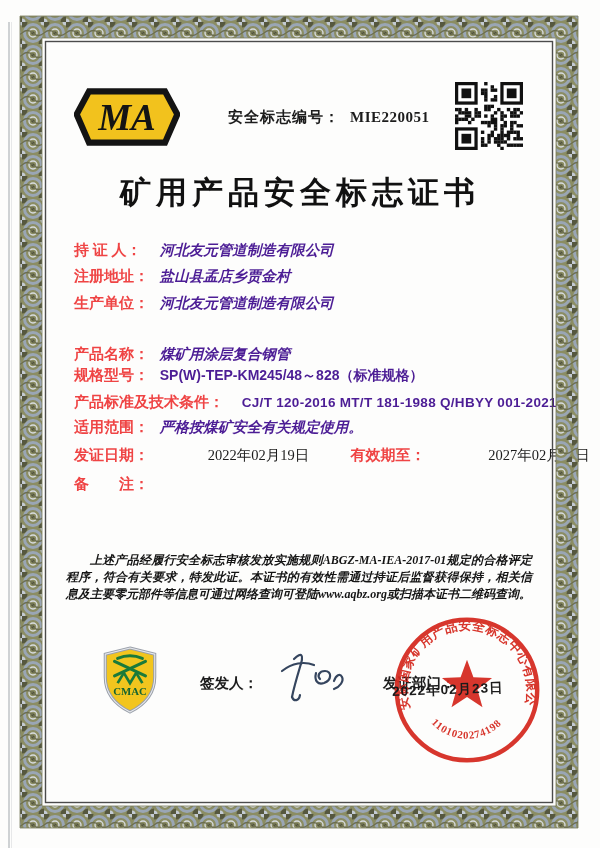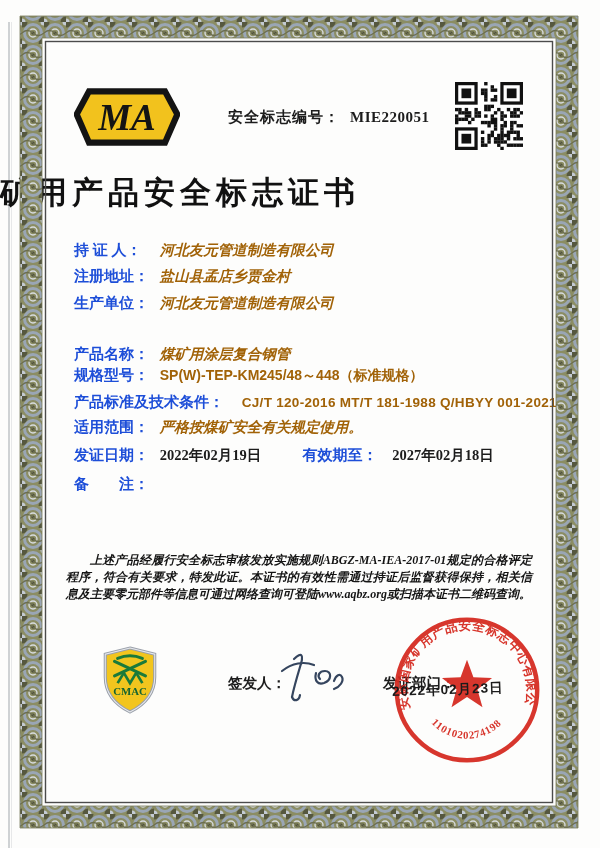--- a/index.html
+++ b/index.html
@@ -6,37 +6,37 @@
   #cert{position:relative;width:600px;height:848px;background:#fdfdfc;overflow:hidden;
         font-family:"Liberation Serif","DejaVu Serif",serif;color:#1c1c1c;}
   .abs{position:absolute;}
   
   .scan-edge{position:absolute;left:8px;top:22px;bottom:0;width:2px;background:#cfd2d4;}
   .scan-edge2{position:absolute;left:11px;top:22px;bottom:0;width:1px;background:#e7e8e9;}
   
   #hdr-number{left:228px;top:108px;font-size:15px;font-weight:700;letter-spacing:1px;}
   #hdr-number .num{font-weight:600;letter-spacing:.5px;margin-left:10px;font-family:"Liberation Serif",serif;}
   
-  #title{left:0;right:0;top:172px;font-size:31px;font-weight:900;
+  #title{left:0;right:0;top:172px;text-align:center;font-size:31px;font-weight:900;
          letter-spacing:5px;color:#111;}
   
   .row{position:absolute;left:74px;right:40px;font-size:15px;white-space:nowrap;}
-  .flabel{display:inline-block;width:82px;font-weight:700;color:#1d4ed8;}
+  .flabel{display:inline-block;width:82px;font-weight:700;color:#ef4444;}
   .flabel.wide{width:auto;margin-right:14px;}
-  .fvalue{font-weight:700;color:#a16207;}
+  .fvalue{font-weight:700;color:#4c1d95;}
   .kai{font-style:italic;font-size:14.5px;}
   .spec{font-family:"Liberation Sans","DejaVu Sans",sans-serif;font-weight:700;font-size:14px;font-style:normal;}
   .std{font-family:"Liberation Sans","DejaVu Sans",sans-serif;font-weight:600;font-size:13.5px;letter-spacing:.3px;font-style:normal;}
-  .dval{display:inline-block;width:139px;font-weight:700;font-size:14.5px;}
+  .dval{display:inline-block;width:139px;font-weight:400;font-size:14.5px;margin-left:48px;}
   
   #statement{left:66px;top:552px;width:466px;font-size:12px;line-height:1.42;
              font-weight:700;font-style:italic;text-align:justify;text-indent:2em;color:#141414;}
   
   .foot-label{font-size:14.5px;font-weight:700;}
-  #signer-label{left:228px;top:674px;}
+  #signer-label{left:200px;top:674px;}
   #dept-label{left:383px;top:674px;}
   #stamp-wrap{left:389px;top:612px;width:156px;height:156px;opacity:.93;z-index:5;}
   #stamp-date{left:392px;top:681px;z-index:6;font-size:13.5px;font-weight:700;color:#1b1b1b;
               letter-spacing:1px;transform:rotate(-2deg);font-family:"Liberation Sans","DejaVu Sans",sans-serif;}
   svg text{font-family:"Liberation Serif","DejaVu Serif",serif;}
 </style>
 </head>
 <body>
 
 <div id="cert">
@@ -220,21 +220,21 @@
   <div class="row" style="top:267px">
     <span class="flabel">注册地址：</span>
     <span class="fvalue kai">盐山县孟店乡贾金村</span>
   </div>
   <div class="row" style="top:345px">
     <span class="flabel">产品名称：</span>
     <span class="fvalue kai">煤矿用涂层复合钢管</span>
   </div>
   <div class="row" style="top:366px">
     <span class="flabel">规格型号：</span>
-    <span class="fvalue spec">SP(W)-TEP-KM245/48～448（标准规格）</span>
+    <span class="fvalue spec">SP(W)-TEP-KM245/48～828（标准规格）</span>
   </div>
   <div class="row" style="top:393px">
     <span class="flabel wide">产品标准及技术条件：</span>
     <span class="fvalue std">CJ/T 120-2016 MT/T 181-1988 Q/HBYY 001-2021</span>
   </div>
   <div class="row" style="top:418px">
     <span class="flabel">适用范围：</span>
     <span class="fvalue kai">严格按煤矿安全有关规定使用。</span>
   </div>
 

